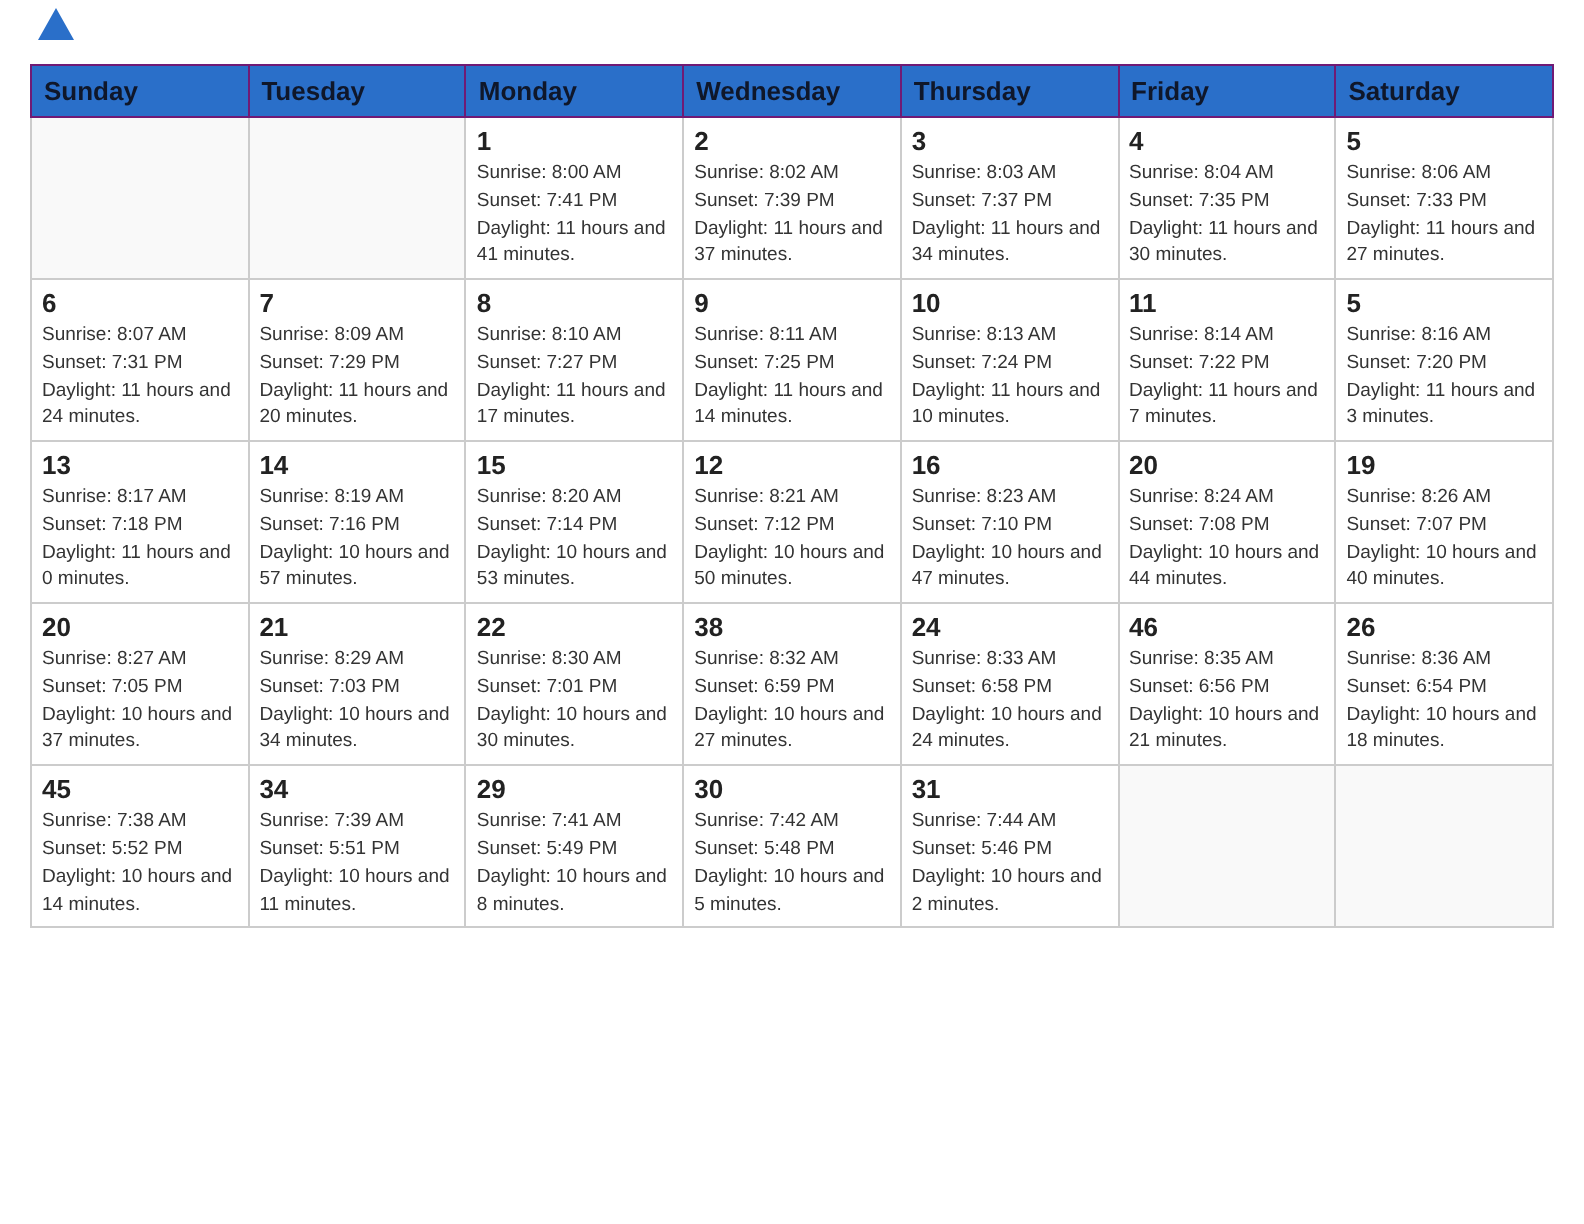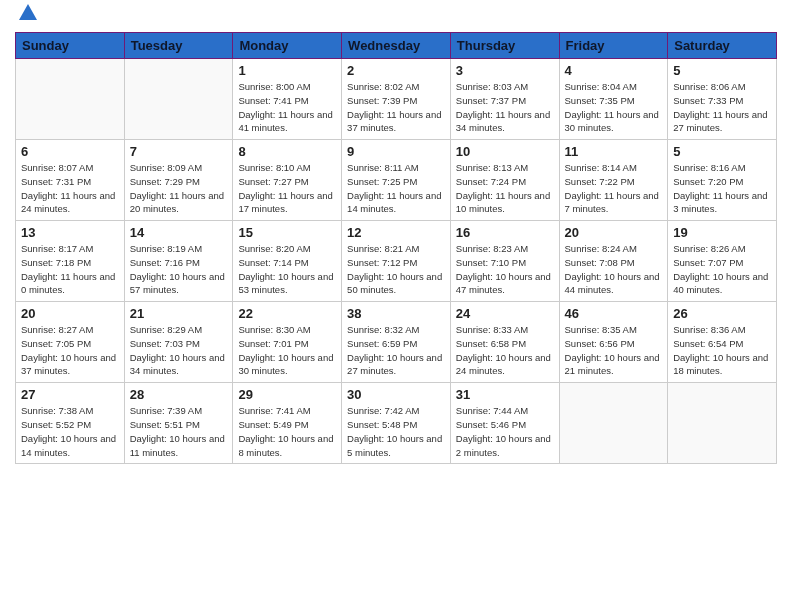--- a/index.html
+++ b/index.html
@@ -233,25 +233,25 @@
             <span class="day-number">46</span>
             <div class="day-info">Sunrise: 8:35 AM<br>Sunset: 6:56 PM<br>Daylight: 10 hours and 21 minutes.</div>
           </td>
           <td>
             <span class="day-number">26</span>
             <div class="day-info">Sunrise: 8:36 AM<br>Sunset: 6:54 PM<br>Daylight: 10 hours and 18 minutes.</div>
           </td>
         </tr>
         <tr>
           <td>
-            <span class="day-number">27</span>
+            <span class="day-number">45</span>
             <div class="day-info">Sunrise: 7:38 AM<br>Sunset: 5:52 PM<br>Daylight: 10 hours and 14 minutes.</div>
           </td>
           <td>
-            <span class="day-number">28</span>
+            <span class="day-number">34</span>
             <div class="day-info">Sunrise: 7:39 AM<br>Sunset: 5:51 PM<br>Daylight: 10 hours and 11 minutes.</div>
           </td>
           <td>
             <span class="day-number">29</span>
             <div class="day-info">Sunrise: 7:41 AM<br>Sunset: 5:49 PM<br>Daylight: 10 hours and 8 minutes.</div>
           </td>
           <td>
             <span class="day-number">30</span>
             <div class="day-info">Sunrise: 7:42 AM<br>Sunset: 5:48 PM<br>Daylight: 10 hours and 5 minutes.</div>
           </td>

